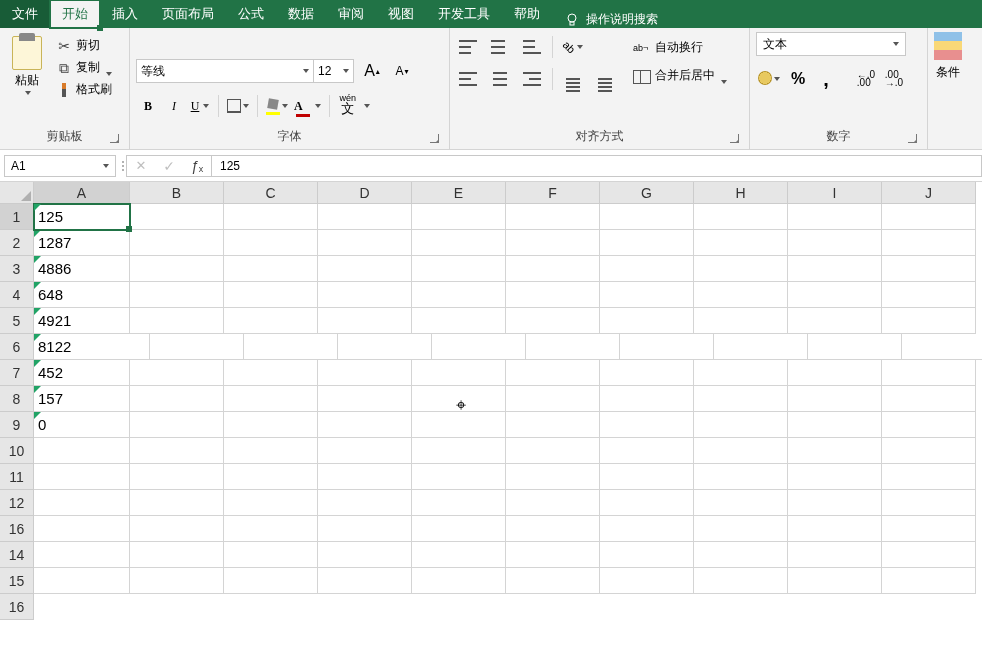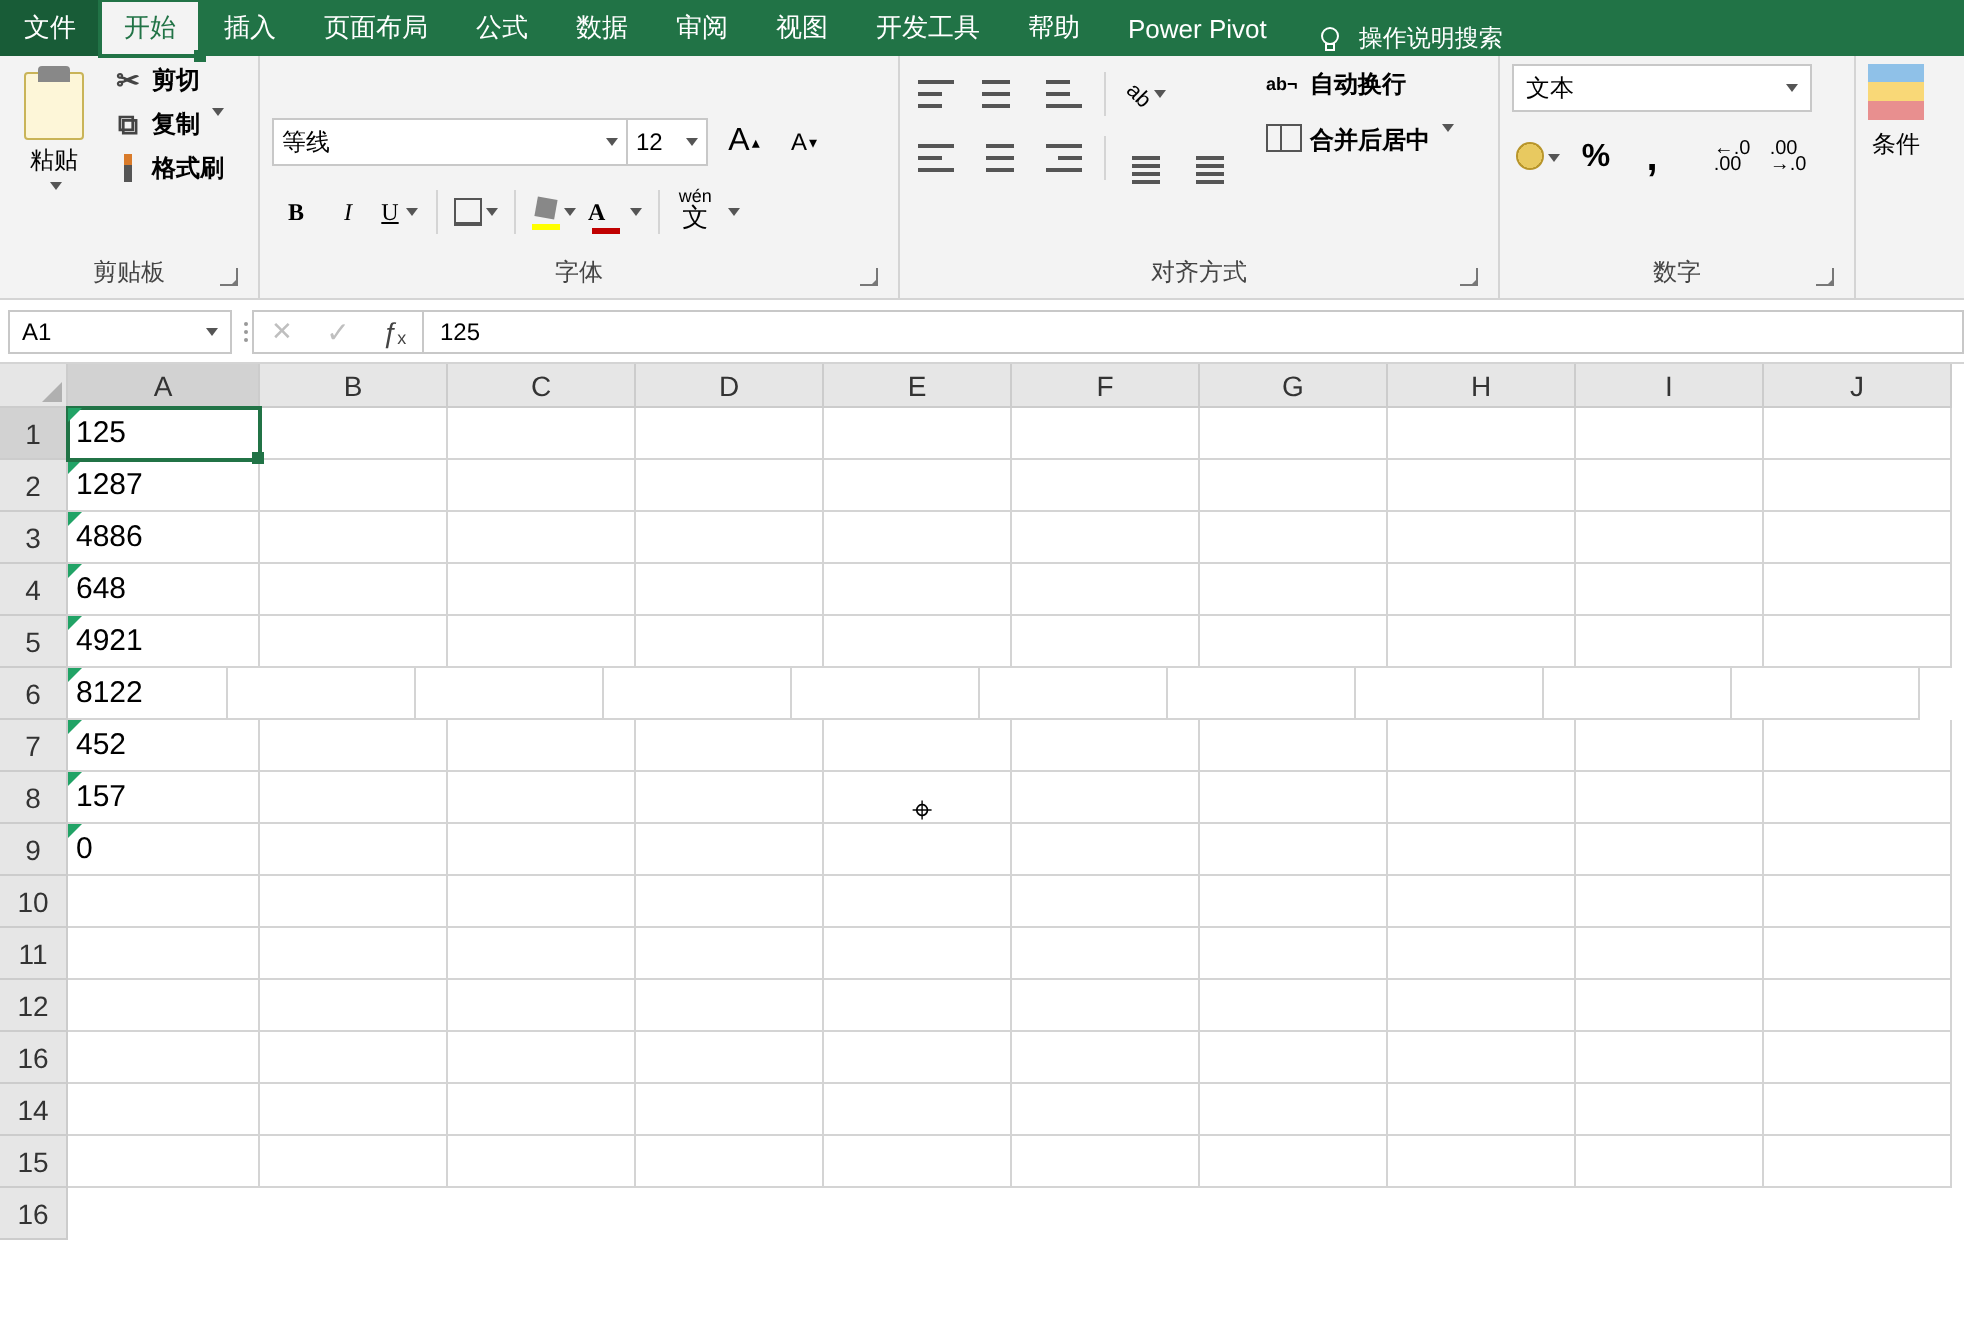--- a/index.html
+++ b/index.html
@@ -18,21 +18,21 @@
   .group { border-right: 1px solid #d4d4d4; display: flex; flex-direction: column; padding: 4px 6px 0 6px; }
   .group-body { flex: 1; display: flex; align-items: flex-start; gap: 4px; }
   .group-label { text-align: center; font-size: 12px; color: #444; padding: 2px 0 4px 0; position: relative; }
   .group-launcher { position: absolute; right: 2px; bottom: 4px; width: 13px; height: 13px; display:flex;align-items:center;justify-content:center; }
   .launcher-arr { width: 9px; height: 9px; border: 1px solid #777; border-top: none; border-left:none; position: relative; }
   .launcher-arr:after { content:""; position:absolute; right:-1px; bottom:-1px; width:0;height:0;border-left:4px solid transparent;border-top:4px solid transparent;border-right:4px solid #777;border-bottom:4px solid #777; transform: scale(.5) translate(4px,4px);}
   
   .big-btn { width: 42px; display: flex; flex-direction: column; align-items: center; gap: 2px; padding-top: 4px; }
   .paste-icon { width: 30px; height: 34px; background: #fdf6d8; border: 1px solid #c9b458; border-radius: 2px; position: relative; }
   .paste-icon:before { content:""; position:absolute; top:-4px; left:6px; width:16px; height:8px; background:#888; border-radius:2px 2px 0 0; }
-  .small-row { display:flex; align-items:flex-start; gap:4px; height:22px; padding: 0 4px; white-space: nowrap; font-weight: bold; }
+  .small-row { display:flex; align-items:flex-end; gap:4px; height:22px; padding: 0 4px; white-space: nowrap; }
   .mini-icon { width:16px; height:16px; display:inline-flex; align-items:center; justify-content:center; }
   .scissors:before{content:"✂"; color:#444; font-size:14px;}
   .copy-icon:before{content:"⧉"; color:#444; font-size:14px;}
   .brush-icon:before{content:"";display:block;width:4px;height:14px;background:linear-gradient(#d97b2a 40%, #555 40%);}
   .dd-arr { width:0;height:0;border-left:3px solid transparent;border-right:3px solid transparent;border-top:4px solid #555; margin-left:2px;}
   
   
   .font-select { display:flex; }
   .font-name { width:178px; height:24px; border:1px solid #c8c8c8; background:#fff; padding:0 4px; display:flex; align-items:center; justify-content:space-between;}
   .font-size { width:40px; height:24px; border:1px solid #c8c8c8; border-left:none; background:#fff; padding:0 4px; display:flex; align-items:center; justify-content:space-between;}
@@ -125,21 +125,20 @@
   <div class="tab tab-file">文件</div>
   <div class="tab active">开始</div>
   <div class="tab">插入</div>
   <div class="tab">页面布局</div>
   <div class="tab">公式</div>
   <div class="tab">数据</div>
   <div class="tab">审阅</div>
   <div class="tab">视图</div>
   <div class="tab">开发工具</div>
   <div class="tab">帮助</div>
-  <div class="tab">Power Pivot</div>
   <div class="tell-me">
     <svg class="bulb-icon" viewBox="0 0 16 16">
         <circle cx="8" cy="6" r="4" fill="none" stroke="#fff" stroke-width="1"></circle>
         <rect x="6" y="10" width="4" height="3" fill="none" stroke="#fff"></rect>
       </svg>
     <span>操作说明搜索</span>
   </div>
 </div>
 
 <div class="ribbon">
@@ -436,21 +435,21 @@
           <div class="cell" style="width: 94px;"></div>
           <div class="cell" style="width: 94px;"></div>
           <div class="cell" style="width: 94px;"></div>
           <div class="cell" style="width: 94px;"></div>
           <div class="cell" style="width: 94px;"></div>
           <div class="cell" style="width: 94px;"></div>
           <div class="cell" style="width: 94px;"></div>
           <div class="cell" style="width: 94px;"></div>
         </div>
         <div class="crow">
-          <div class="cell text-num" style="width: 80px;">8122</div>
+          <div class="cell text-num" style="width: 116px;">8122</div>
           <div class="cell" style="width: 94px;"></div>
           <div class="cell" style="width: 94px;"></div>
           <div class="cell" style="width: 94px;"></div>
           <div class="cell" style="width: 94px;"></div>
           <div class="cell" style="width: 94px;"></div>
           <div class="cell" style="width: 94px;"></div>
           <div class="cell" style="width: 94px;"></div>
           <div class="cell" style="width: 94px;"></div>
           <div class="cell" style="width: 94px;"></div>
         </div>

